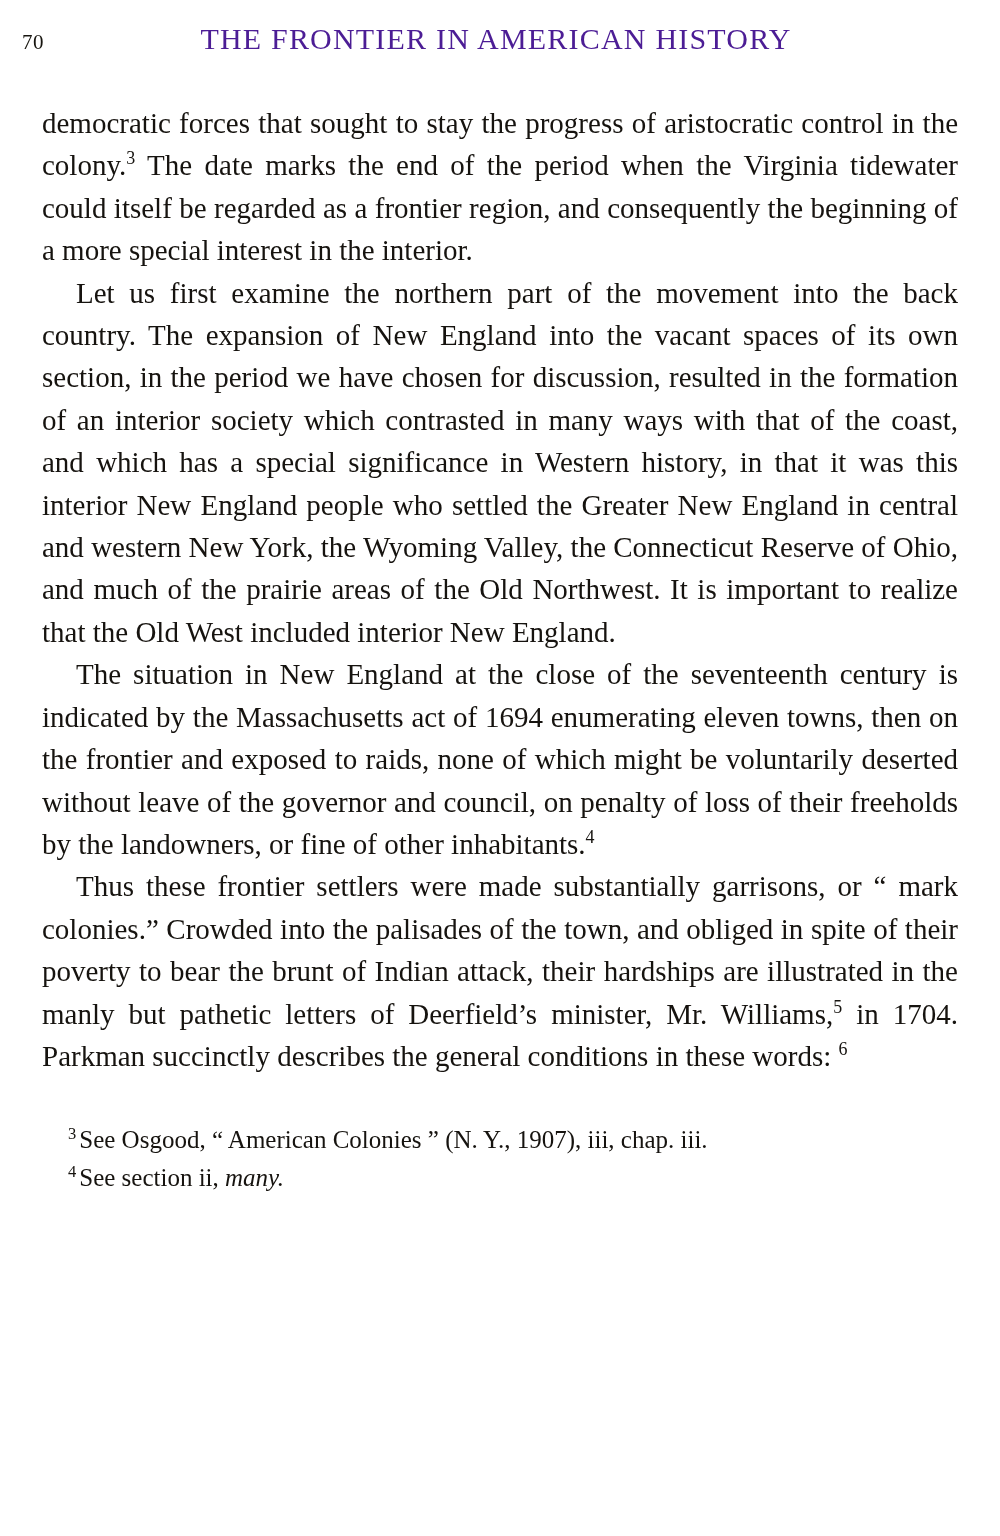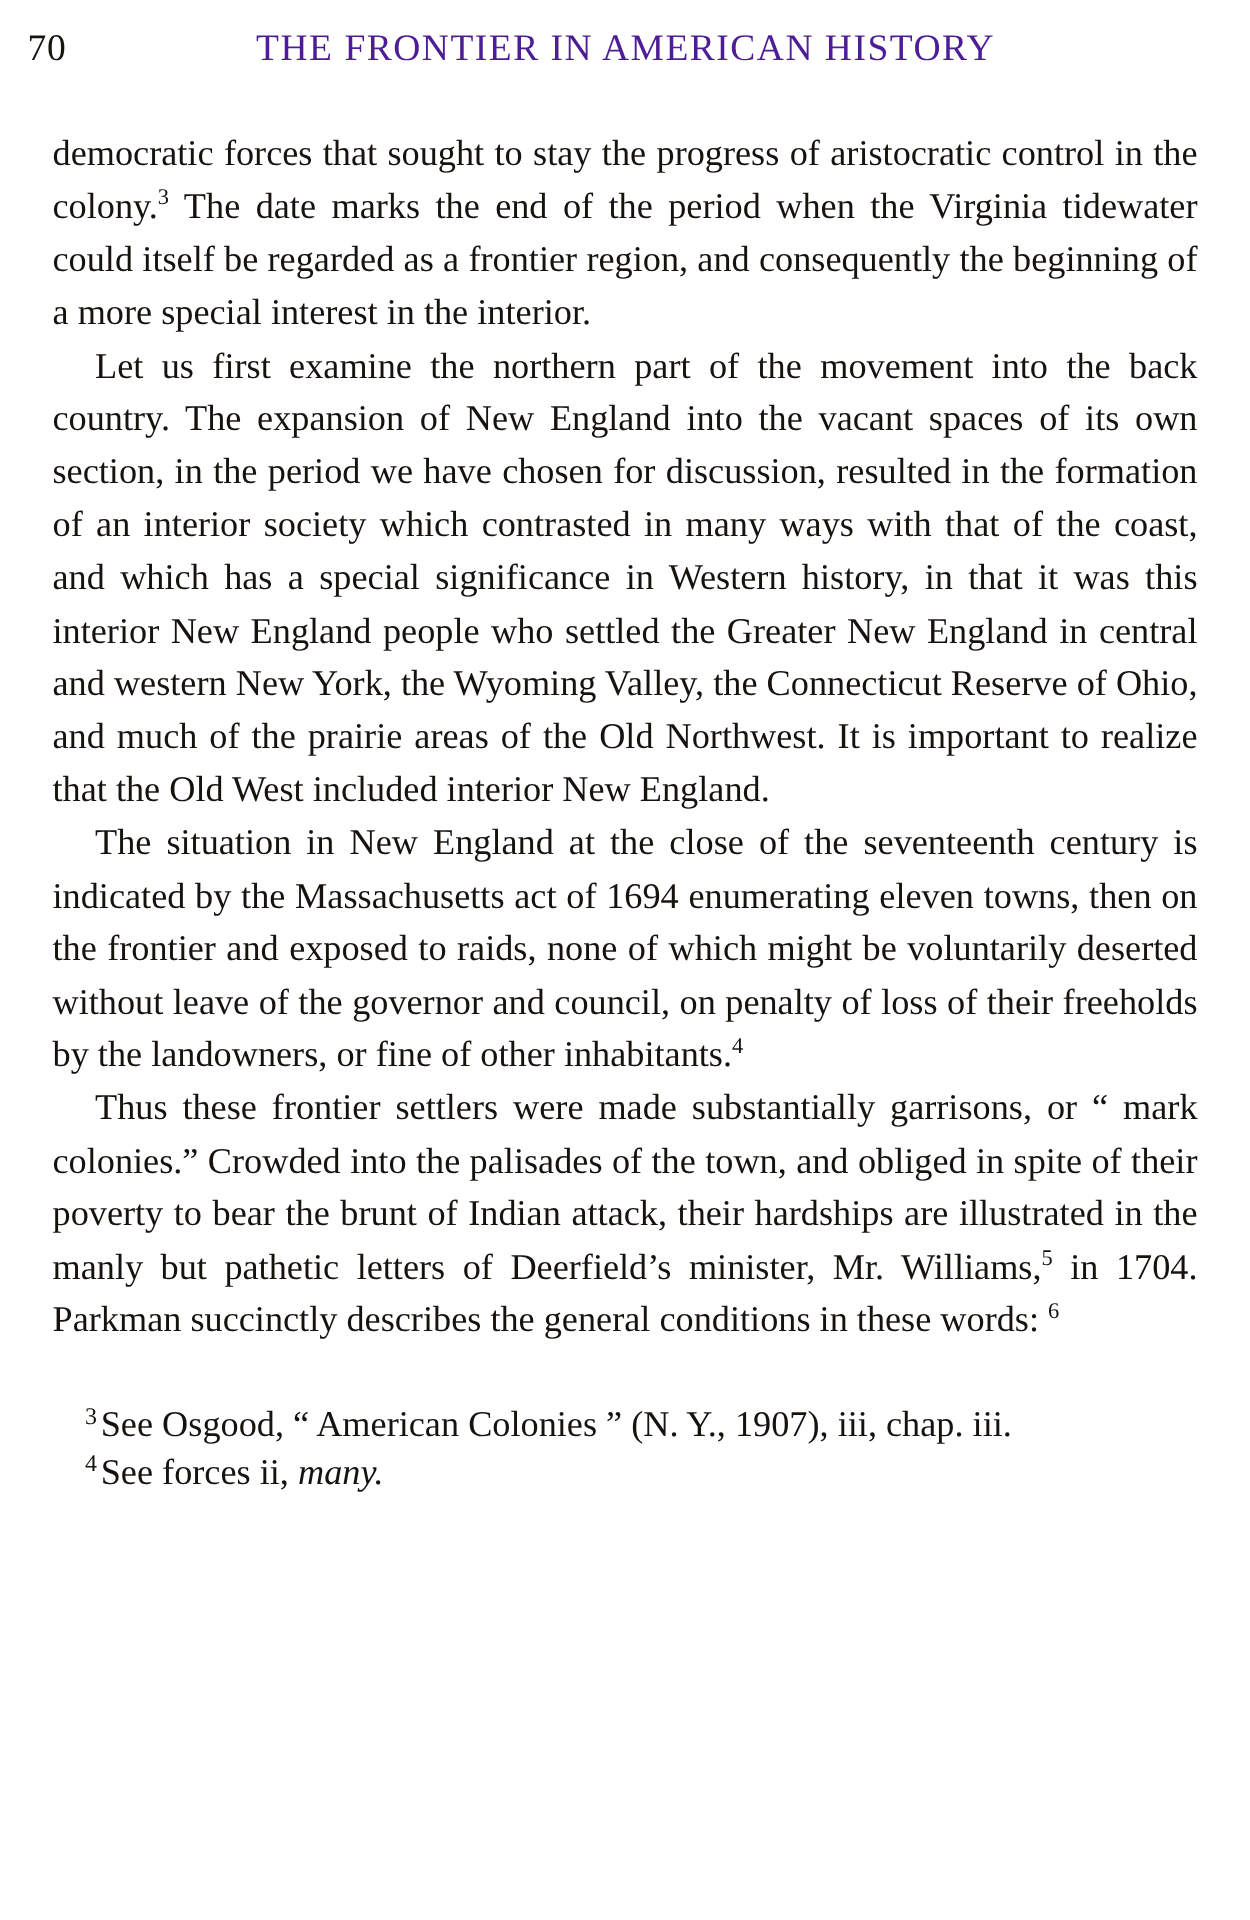--- a/index.html
+++ b/index.html
@@ -22,21 +22,21 @@
     padding: 0;
     position: relative;
   }
   .running-head {
     display: flex;
     align-items: baseline;
     margin: 22px 0 0 0;
     padding: 0 22px 0 22px;
   }
   .folio {
-    font-size: 30px;
+    font-size: 21px;
     letter-spacing: 0.5px;
     font-weight: 400;
     color: #17150f;
   }
   .head-title {
     flex: 1;
     text-align: center;
     font-size: 30px;
     letter-spacing: 1.2px;
     margin-left: -6px;
@@ -71,21 +71,21 @@
     vertical-align: super;
     line-height: 0;
   }
   .notes {
     margin: 44px auto 0 auto;
     width: 956px;
     padding: 0 20px 0 46px;
     box-sizing: border-box;
   }
   .note {
-    font-size: 29px;
+    font-size: 25px;
     line-height: 38px;
     text-indent: -20px;
     padding-left: 20px;
     margin: 0;
     color: #16130f;
   }
   .note em { font-style: italic; }
   .note-marker {
     font-size: 0.66em;
     vertical-align: super;
@@ -112,19 +112,19 @@
     <p class="para indent"><span>The situation in New England at the close of the seventeenth century is indicated by the Massachusetts act of 1694 enumerating eleven towns, then on the frontier and exposed to raids, none of which might be voluntarily deserted without leave of the governor and council, on penalty of loss of their freeholds by the landowners, or fine of other inhabitants.</span><sup>4</sup></p>
 
     <p class="para indent"><span>Thus these frontier settlers were made substantially garrisons, or “ mark colonies.”  Crowded into the palisades of the town, and obliged in spite of their poverty to bear the brunt of Indian attack, their hardships are illustrated in the manly but pathetic letters of Deerfield’s minister, Mr. Williams,</span><sup>5</sup><span> in 1704. Parkman succinctly describes the general conditions in these words: </span><sup>6</sup></p>
 
   </div>
 
   <div class="notes">
 
     <p class="note"><span class="note-marker">3</span><span>See Osgood, “ American Colonies ” (N. Y., 1907), iii, chap. iii.</span></p>
 
-    <p class="note"><span class="note-marker">4</span><span>See forces ii, </span><em>many.</em></p>
+    <p class="note"><span class="note-marker">4</span><span>See section ii, </span><em>many.</em></p>
 
 
 
   </div>
 
 </div>
 
 </body></html>

